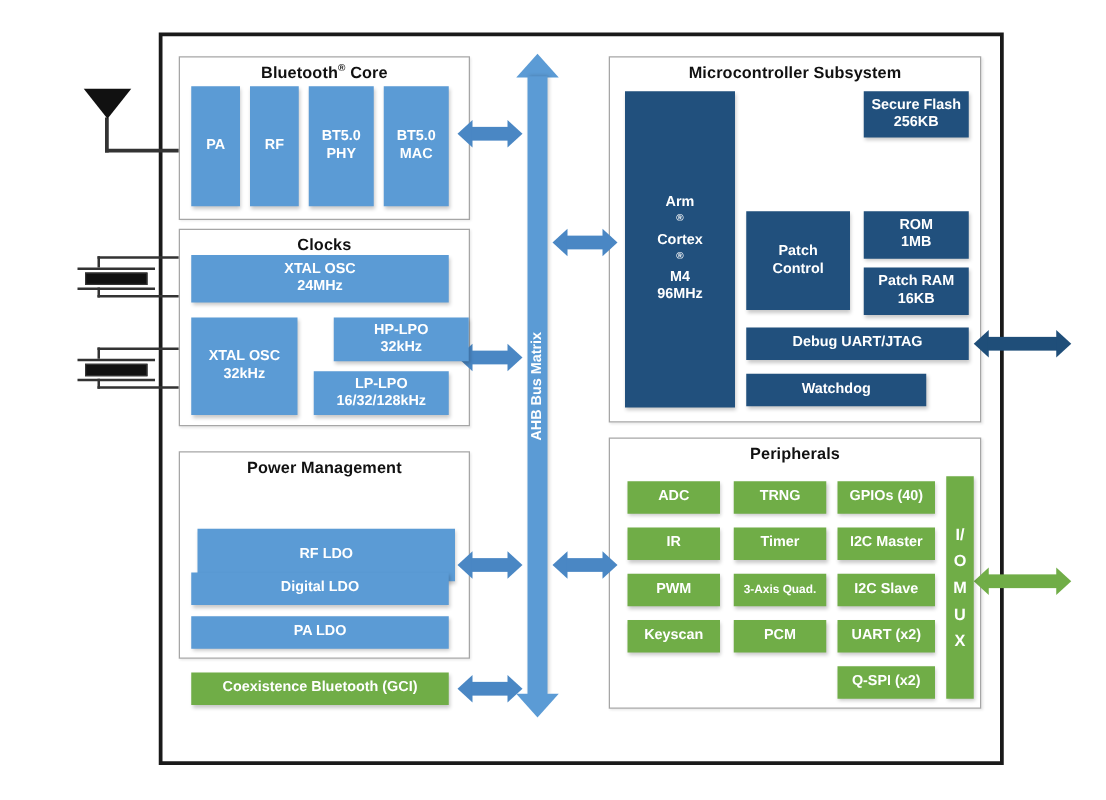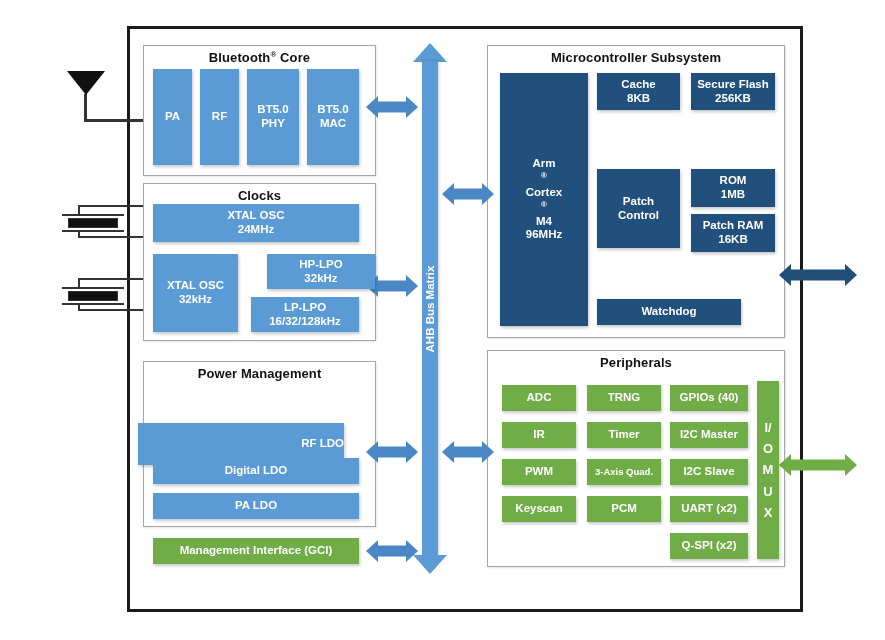--- a/index.html
+++ b/index.html
@@ -164,32 +164,32 @@
   <div class="blk blue" style="left:251px;top:297px;width:108px;height:35px;">
     <div>
       <span>LP-LPO</span>
       <span>16/32/128kHz</span>
     </div>
   </div>
 
   <div class="abs panel" style="left:143px;top:361px;width:233px;height:166px;">
     <div class="panel-title">Power Management</div>
   </div>
-  <div class="blk blue" style="left:138px;top:423px;width:206px;height:42px;justify-content:flex-end;">
+  <div class="blk blue" style="left:158px;top:423px;width:206px;height:42px;">
     <span>RF LDO</span>
   </div>
   <div class="blk blue" style="left:153px;top:458px;width:206px;height:26px;">
     <span>Digital LDO</span>
   </div>
   <div class="blk blue" style="left:153px;top:493px;width:206px;height:26px;">
     <span>PA LDO</span>
   </div>
 
   <div class="blk green" style="left:153px;top:538px;width:206px;height:26px;">
-    <span>Management Interface (GCI)</span>
+    <span>Coexistence Bluetooth (GCI)</span>
   </div>
 
   <div class="bus" style="left:413px;top:43px;width:34px;height:531px;">
     <div class="head-up"></div>
     <div class="shaft"></div>
     <div class="head-dn"></div>
     <div class="label">AHB Bus Matrix</div>
   </div>
 
   <div class="darrow a-blue" style="left:366px;top:95px;width:52px;height:24px;">
@@ -229,26 +229,20 @@
   </div>
 
   <div class="blk navy" style="left:500px;top:73px;width:88px;height:253px;">
     <div>
       <span><span>Arm</span><sup style="font-size:8px">®</sup></span>
       <span><span>Cortex</span><sup style="font-size:8px">®</sup><span> M4</span></span>
       <span>96MHz</span>
     </div>
   </div>
 
-  <div class="blk navy" style="left:597px;top:73px;width:83px;height:37px;">
-    <div>
-      <span>Cache</span>
-      <span>8KB</span>
-    </div>
-  </div>
   <div class="blk navy" style="left:691px;top:73px;width:84px;height:37px;">
     <div>
       <span>Secure Flash</span>
       <span>256KB</span>
     </div>
   </div>
   <div class="blk navy" style="left:597px;top:169px;width:83px;height:79px;">
     <div>
       <span>Patch</span>
       <span>Control</span>
@@ -258,20 +252,23 @@
     <div>
       <span>ROM</span>
       <span>1MB</span>
     </div>
   </div>
   <div class="blk navy" style="left:691px;top:214px;width:84px;height:38px;">
     <div>
       <span>Patch RAM</span>
       <span>16KB</span>
     </div>
+  </div>
+  <div class="blk navy" style="left:597px;top:262px;width:178px;height:26px;">
+    <span>Debug UART/JTAG</span>
   </div>
   <div class="blk navy" style="left:597px;top:299px;width:144px;height:26px;">
     <span>Watchdog</span>
   </div>
 
   <div class="darrow a-navy" style="left:779px;top:263px;width:78px;height:24px;">
     <div class="lh"></div>
       <div class="bar"></div>
       <div class="rh"></div>
   </div>

